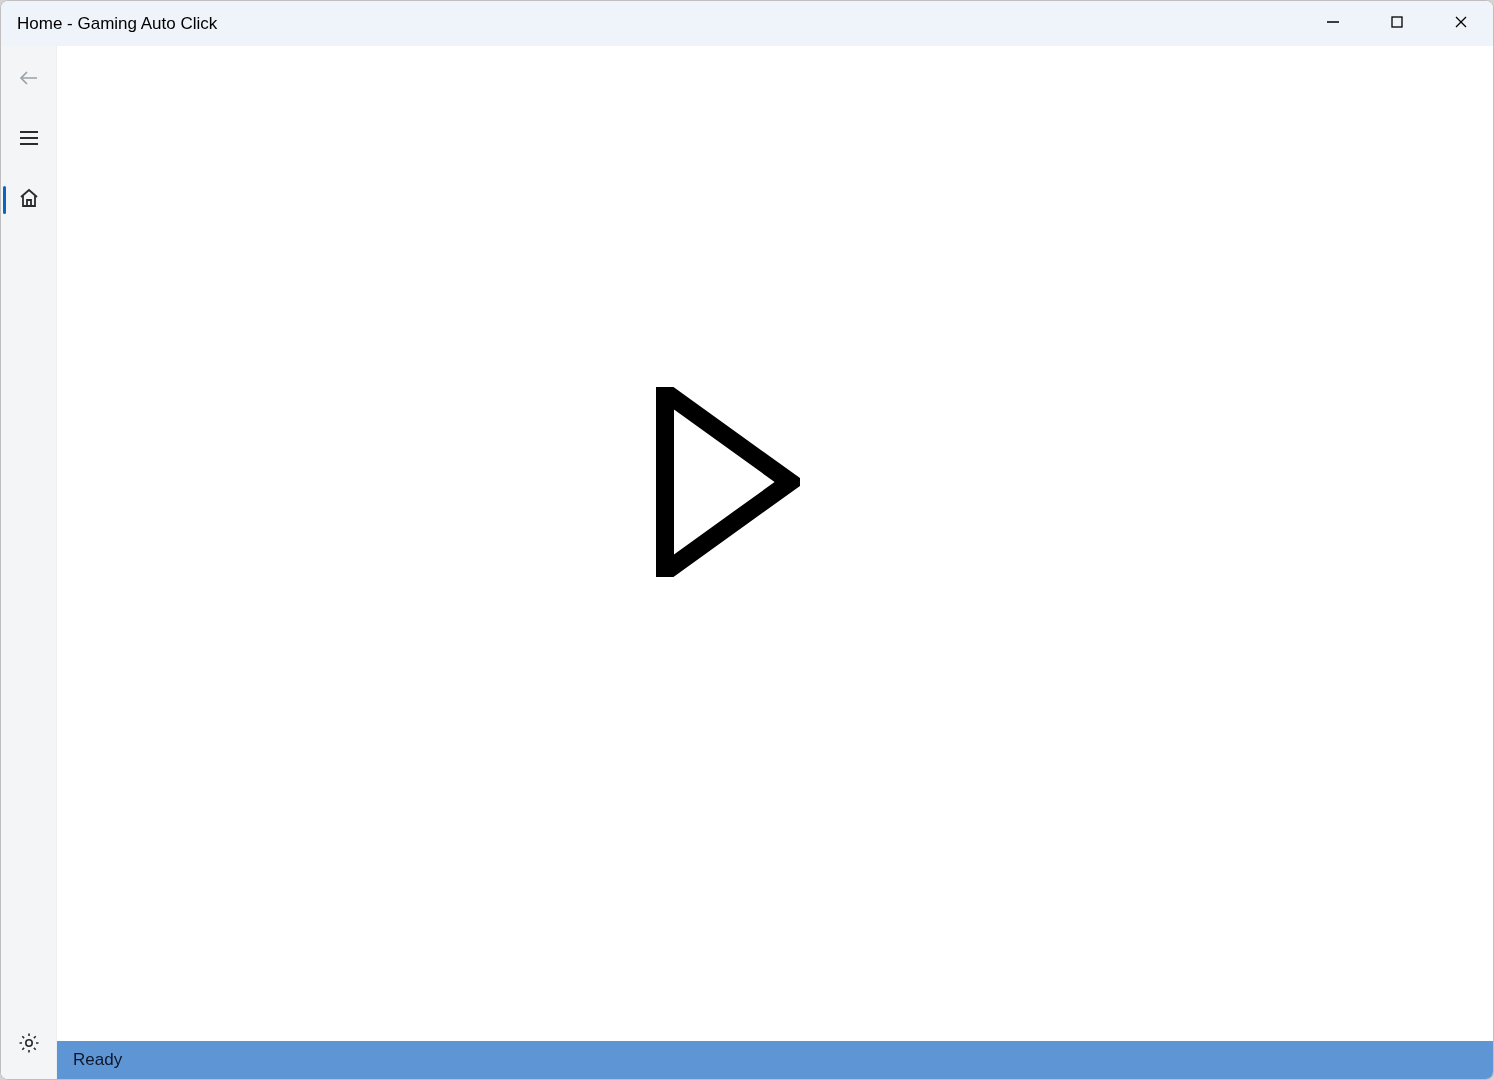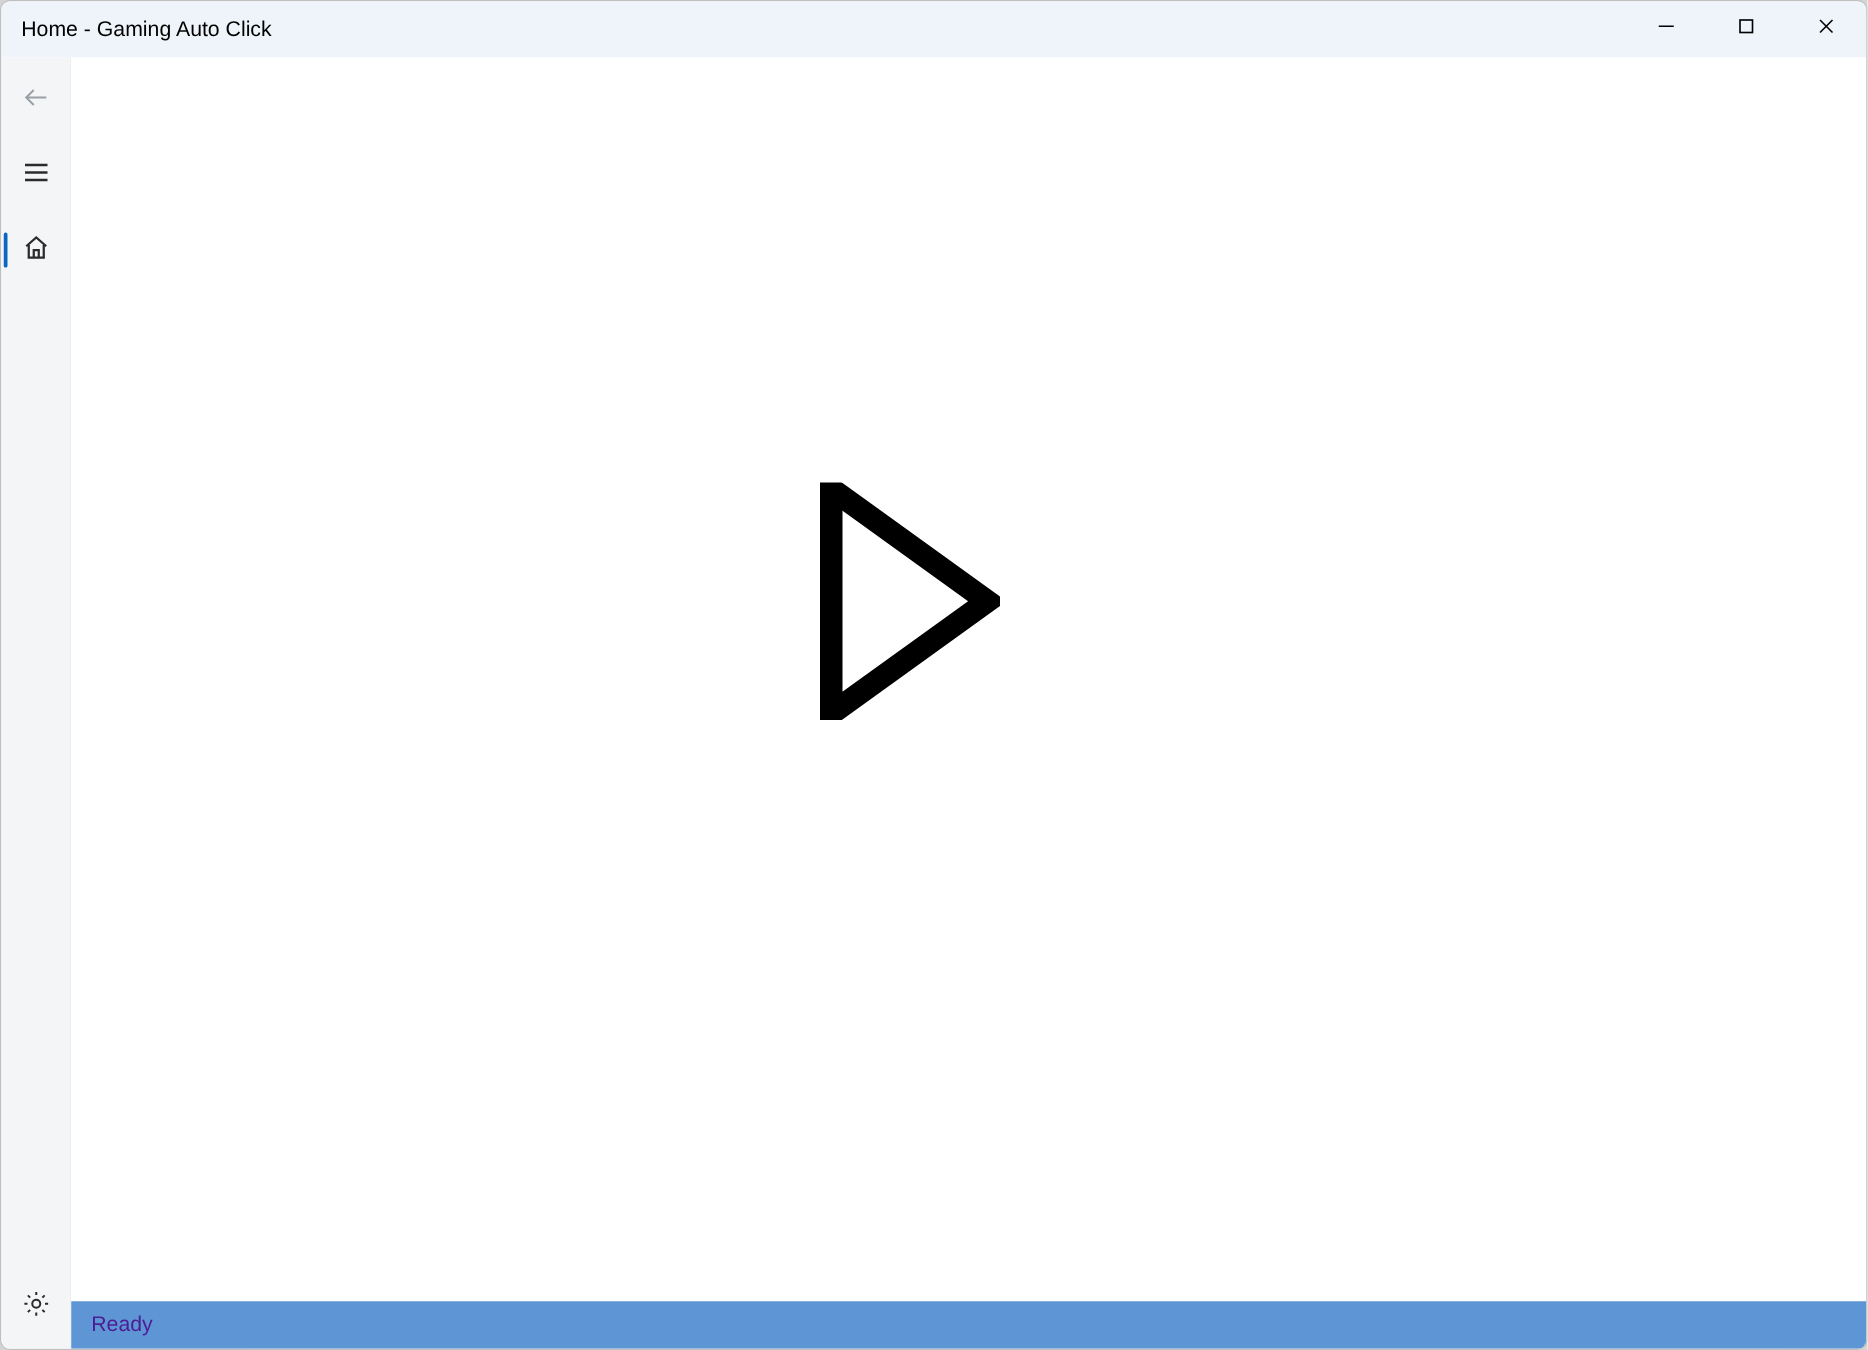--- a/index.html
+++ b/index.html
@@ -135,21 +135,21 @@
       color: #000;
     }
     .play-icon svg {
       fill: none;
       stroke: #000;
     }
     
     .statusbar {
       height: 38px;
       background: #5e95d5;
-      color: #4c1d95;
+      color: #0f172a;
       display: flex;
       align-items: center;
       padding-left: 16px;
       font-size: 17px;
       flex-shrink: 0;
     }
   </style>
 </head>
 <body>
 

